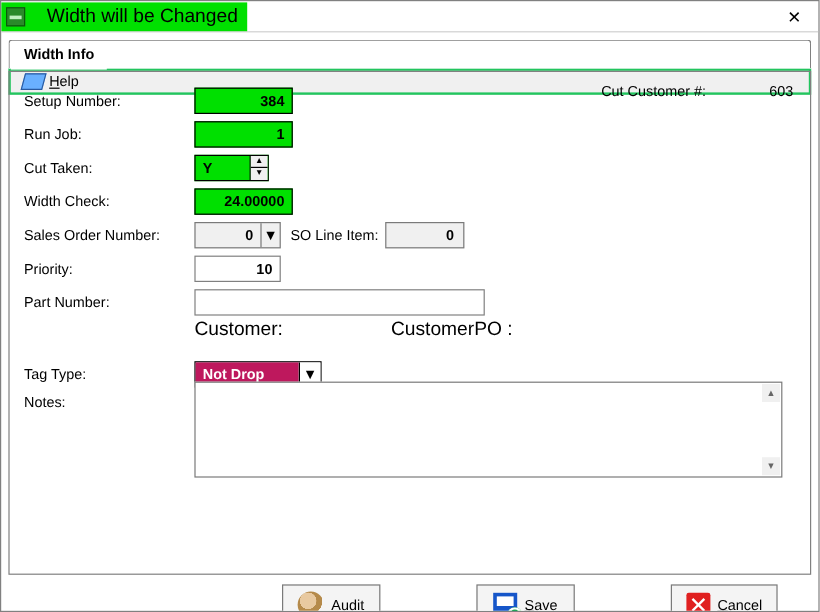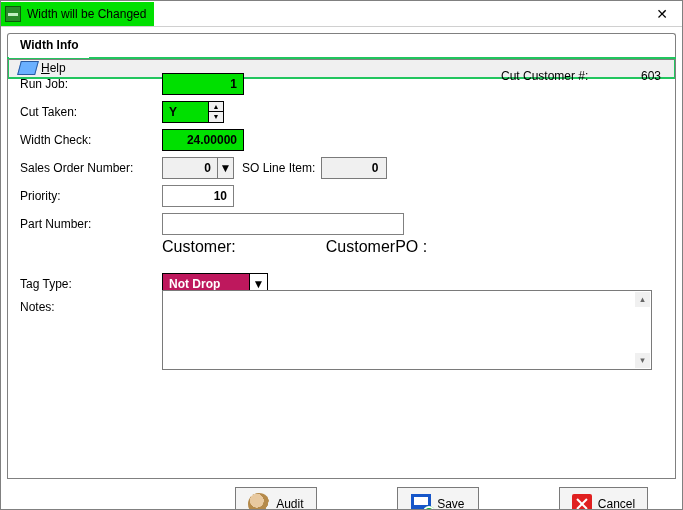--- a/index.html
+++ b/index.html
@@ -33,21 +33,21 @@
     margin-right:6px;
     position:relative;
   }
   .title-icon::after{
     content:"";
     position:absolute;
     left:2px; top:6px;
     width:10px; height:3px;
     background:#c0f0c0;
   }
-  .title-text { font-size:12px; color:#000; }
+  .title-text { font-size:16px; color:#000;margin-left:12px; }
   .title-spacer { flex:1; }
   .close-btn {
     width:40px; height:26px;
     display:flex; align-items:center; justify-content:center;
     font-size:14px;
     cursor:pointer;
   }
 
   
   .client {
@@ -248,20 +248,24 @@
 
     <div class="right-metrics">
       <div class="mrow">
         <span>Cut Customer #:</span>
         <span>603</span>
       </div>
     </div>
 
     <div class="form">
       <div class="row">
+        <div class="lbl">Setup Number:</div>
+        <div class="field-green" style="font-weight:bold">384</div>
+      </div>
+      <div class="row">
         <div class="lbl">Run Job:</div>
         <div class="field-green" style="font-weight:bold">1</div>
       </div>
       <div class="row">
         <div class="lbl">Cut Taken:</div>
         <div class="spin-wrap">
           <div class="val">Y</div>
           <div class="spin-btns">
             <div>▲</div>
             <div>▼</div>

